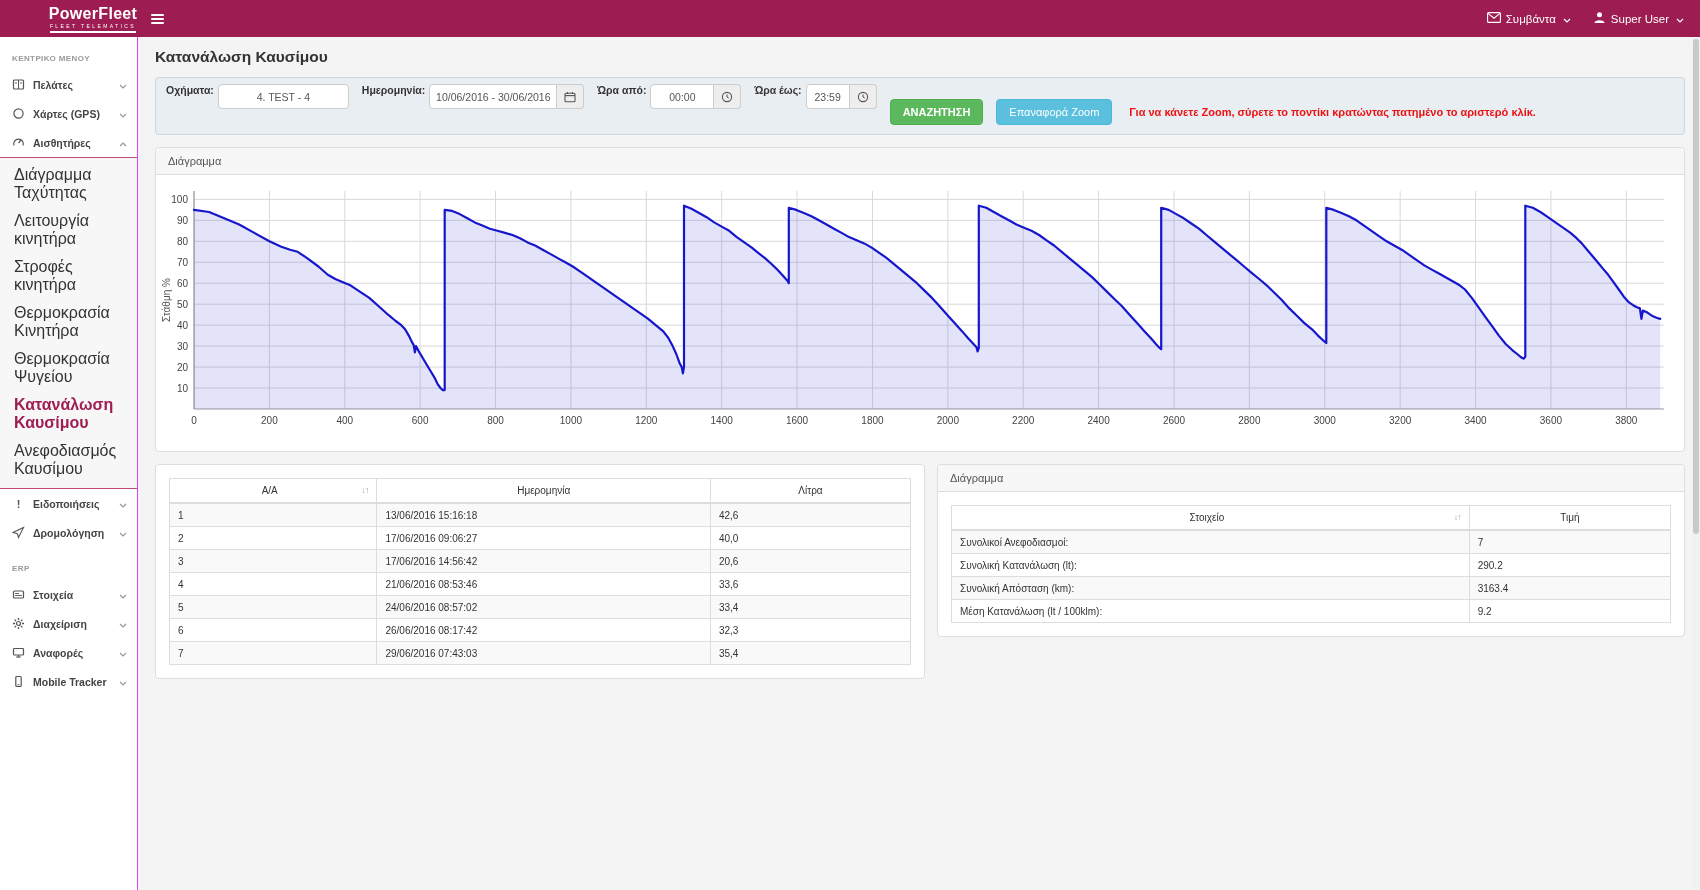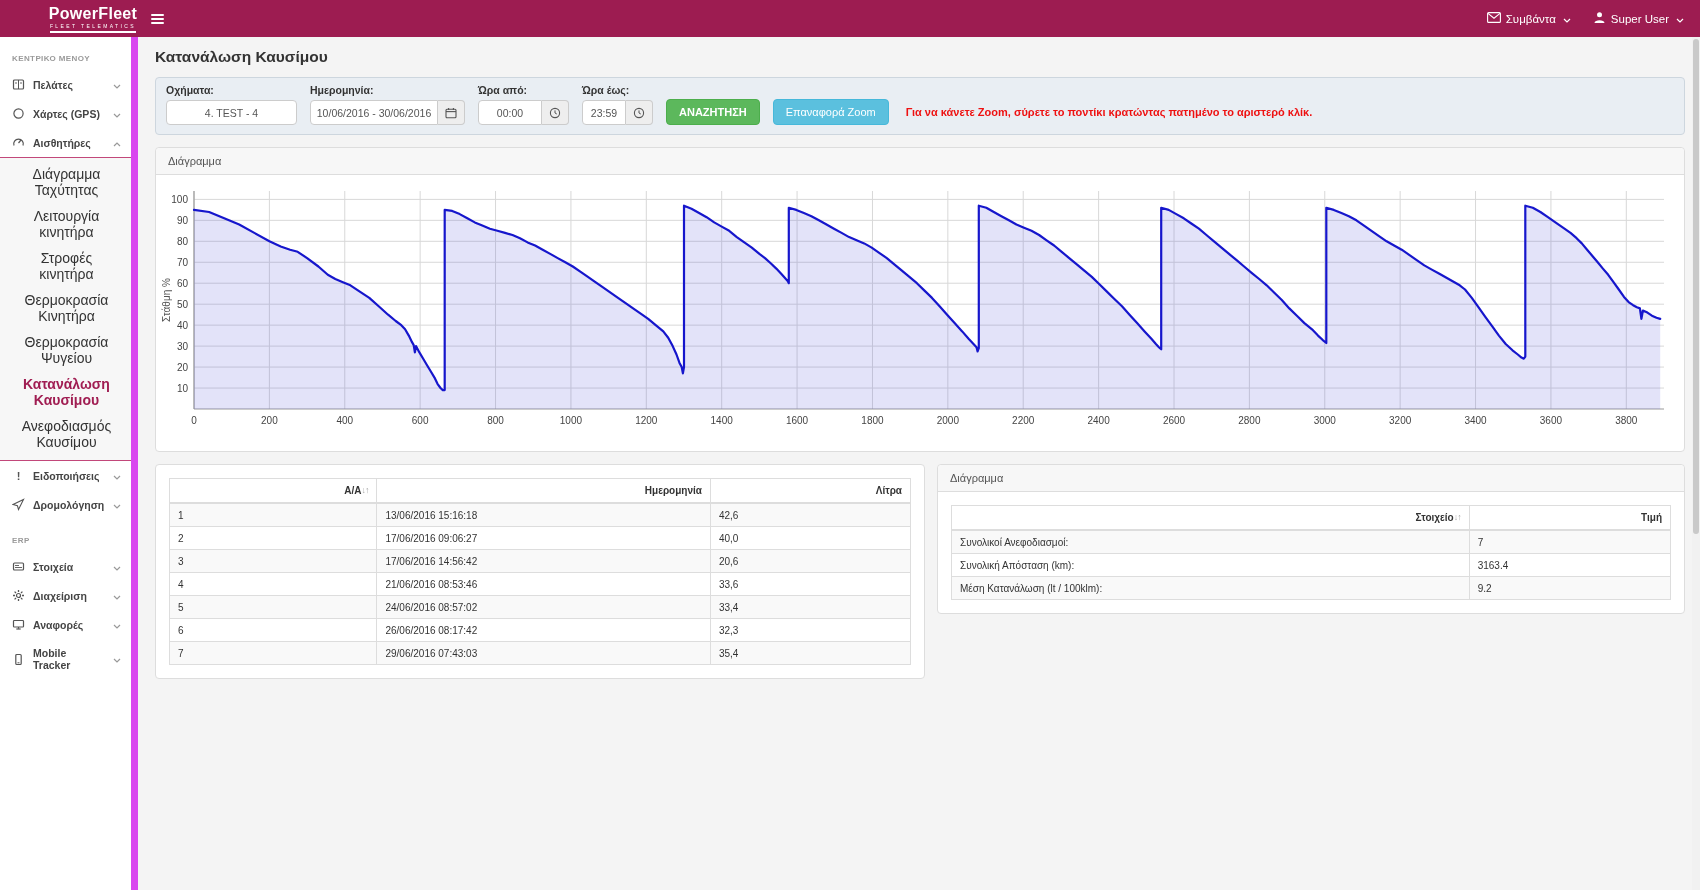--- a/index.html
+++ b/index.html
@@ -11,59 +11,59 @@
   .logo { width:138px; display:flex; flex-direction:column; align-items:center; justify-content:center; color:#fff; padding-top:2px;padding-left:48px; }
   .logo-title { font-size:16px; font-weight:bold; letter-spacing:.3px; line-height:16px; }
   .logo-sub { font-size:5px; letter-spacing:2.4px; border-bottom:2px solid #fff; padding-bottom:2px; margin-top:1px; }
   .hamburger { margin-left:13px; display:flex; flex-direction:column; gap:2px; cursor:pointer; }
   .hamburger span { display:block; width:13px; height:2px; background:#fff; border-radius:1px; }
   .nav-right { margin-left:auto; display:flex; align-items:center; gap:22px; margin-right:16px; color:#fff; font-size:11.5px; }
   .nav-link { display:flex; align-items:center; gap:5px; cursor:pointer; }
   .nav-caret { margin-left:2px; }
 
   
-  .sidebar { position:absolute; left:0; top:37px; width:138px; bottom:0; background:#fff; border-right:7px solid #d946ef; }
+  .sidebar { position:absolute; left:0; top:37px; width:138px; bottom:0; background:#fff; border-right:1px solid #d946ef; }
   .side-section { color:#9a9a9a; font-size:8px; font-weight:bold; letter-spacing:.4px; padding:17px 12px 7px; }
   .side-item { display:flex; align-items:center; gap:8px; padding:8px 10px 8px 12px; font-size:10.5px; font-weight:bold; color:#444; cursor:pointer; }
   .side-item .grow { flex:1; }
   .si-icon { width:13px; height:13px; display:flex; align-items:center; justify-content:center; color:#555; }
   .chev { color:#999; }
   .submenu { background:#f7f7f7; border-top:1px solid #c2487a; border-bottom:1px solid #c2487a; padding:3px 0 5px; }
-  .submenu-item { padding:5px 12px 5px 14px; font-size:14px; color:#333; cursor:pointer;text-align:center; }
+  .submenu-item { padding:5px 12px 5px 14px; font-size:16px; color:#333; cursor:pointer; }
   .submenu-item.active { color:#a01d52; font-weight:bold; }
   .icon-text { font-size:11px; font-weight:bold; color:#555; }
 
   
   .main { position:absolute; left:139px; top:37px; right:15px; bottom:0; padding:11px 0 0 16px; }
   .page-title { font-size:15.5px; font-weight:bold; color:#333; margin-bottom:11px; }
 
   
   .filter-bar { background:#e9eef3; border:1px solid #cdd6de; border-radius:4px; padding:6px 10px 9px; display:flex; gap:13px; align-items:flex-start; }
-  .fgroup { display:flex; flex-direction:column; gap:4px; }
+  .fgroup { display:flex; flex-direction:row; gap:4px; }
   .flabel { font-size:10.5px; font-weight:bold; color:#333; }
   .fctrl { height:25px; border:1px solid #ccc; border-radius:4px; background:#fff; font-size:10.5px; color:#555; text-align:center; font-family:"Liberation Sans",sans-serif; }
   .input-group { display:flex; }
   .input-group .fctrl { border-radius:4px 0 0 4px; }
   .addon { width:27px; height:25px; background:#eee; border:1px solid #ccc; border-left:none; border-radius:0 4px 4px 0; display:flex; align-items:center; justify-content:center; color:#555; cursor:pointer; }
   .btn { height:26px; border-radius:4px; font-size:11px; padding:0 12px; cursor:pointer; color:#fff; font-family:"Liberation Sans",sans-serif; margin-top:15px; }
   .btn-success { background:#5cb85c; border:1px solid #4cae4c; font-weight:bold; }
   .btn-info { background:#5bc0de; border:1px solid #46b8da; }
   .note-red { color:#ee1111; font-size:11px; font-weight:bold; align-self:center; margin-top:14px; margin-left:4px; }
 
   
   .panel { background:#fff; border:1px solid #ddd; border-radius:4px; margin-top:12px; }
   .panel-header { background:#f7f7f7; border-bottom:1px solid #ddd; padding:7px 12px; font-size:11px; color:#555; border-radius:4px 4px 0 0; }
   .chart-body { padding:6px 6px 2px 4px; }
 
   .bottom-row { display:flex; gap:12px; align-items:flex-start; }
   .panel-refuels { flex:0 0 770px; }
   .panel-stats { flex:1; }
   .panel-body { padding:13px; }
   table.grid { width:100%; border-collapse:collapse; font-size:10px; color:#333; }
-  table.grid th { text-align:right; font-weight:bold; padding:6px 8px; border:1px solid #ddd; border-bottom:2px solid #ddd; background:#fff; }
+  table.grid th { text-align:center; font-weight:normal; padding:6px 8px; border:1px solid #ddd; border-bottom:2px solid #ddd; background:#fff; }
   table.grid td { padding:5.5px 8px; border:1px solid #ddd; }
   table.grid tbody tr:nth-child(odd) td { background:#f9f9f9; }
   .sort-ic { float:right; color:#aaa; font-size:9px; letter-spacing:-1px; cursor:pointer; }
 
   
   .scrollbar { position:absolute; right:0; top:37px; bottom:0; width:8px; background:#f1f1f1; }
   .scroll-thumb { position:absolute; left:1px; right:1px; top:2px; height:58%; background:#c9c9c9; border-radius:4px; }
 
   svg text { font-family:"Liberation Sans",sans-serif; }
 </style>
@@ -436,20 +436,24 @@
               <th style="width:72%;"><span>Στοιχείο</span><span class="sort-ic">↓↑</span></th>
               <th>Τιμή</th>
             </tr>
           </thead>
           <tbody id="stats-rows">
               <tr>
                 <td>Συνολικοί Ανεφοδιασμοί:</td>
                 <td>7</td>
               </tr>
               <tr>
+                <td>Συνολική Κατανάλωση (lt):</td>
+                <td>290.2</td>
+              </tr>
+              <tr>
                 <td>Συνολική Απόσταση (km):</td>
                 <td>3163.4</td>
               </tr>
               <tr>
                 <td>Μέση Κατανάλωση (lt / 100klm):</td>
                 <td>9.2</td>
               </tr>
             </tbody>
         </table>
       </div>

